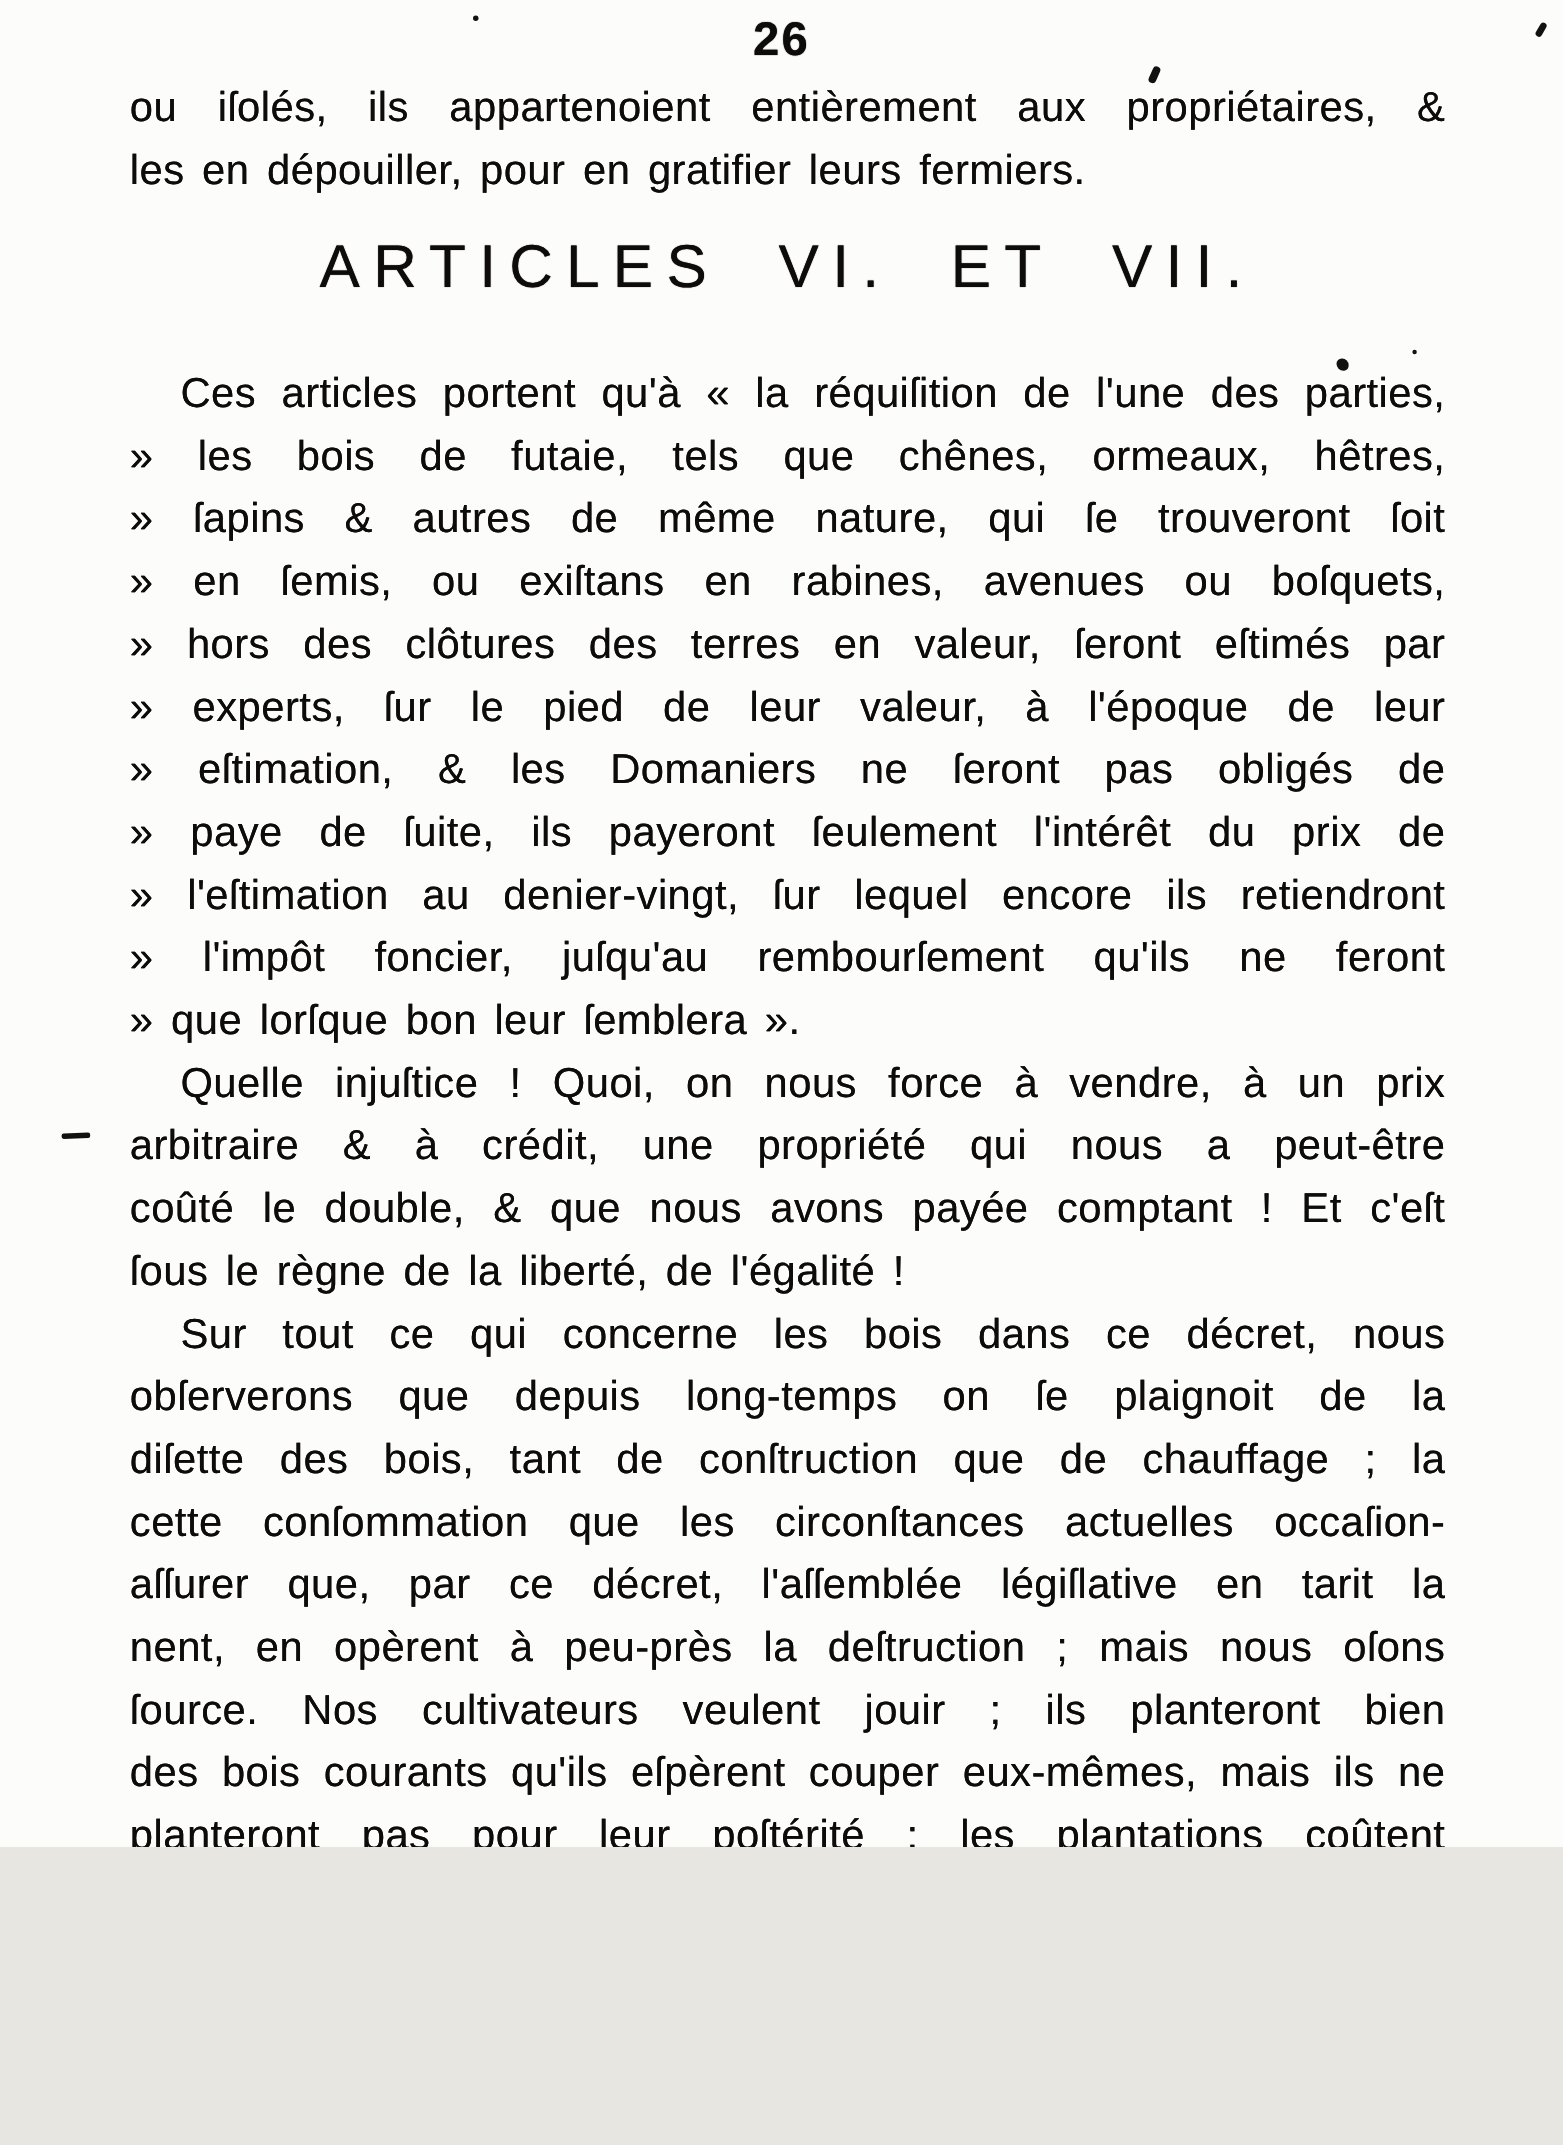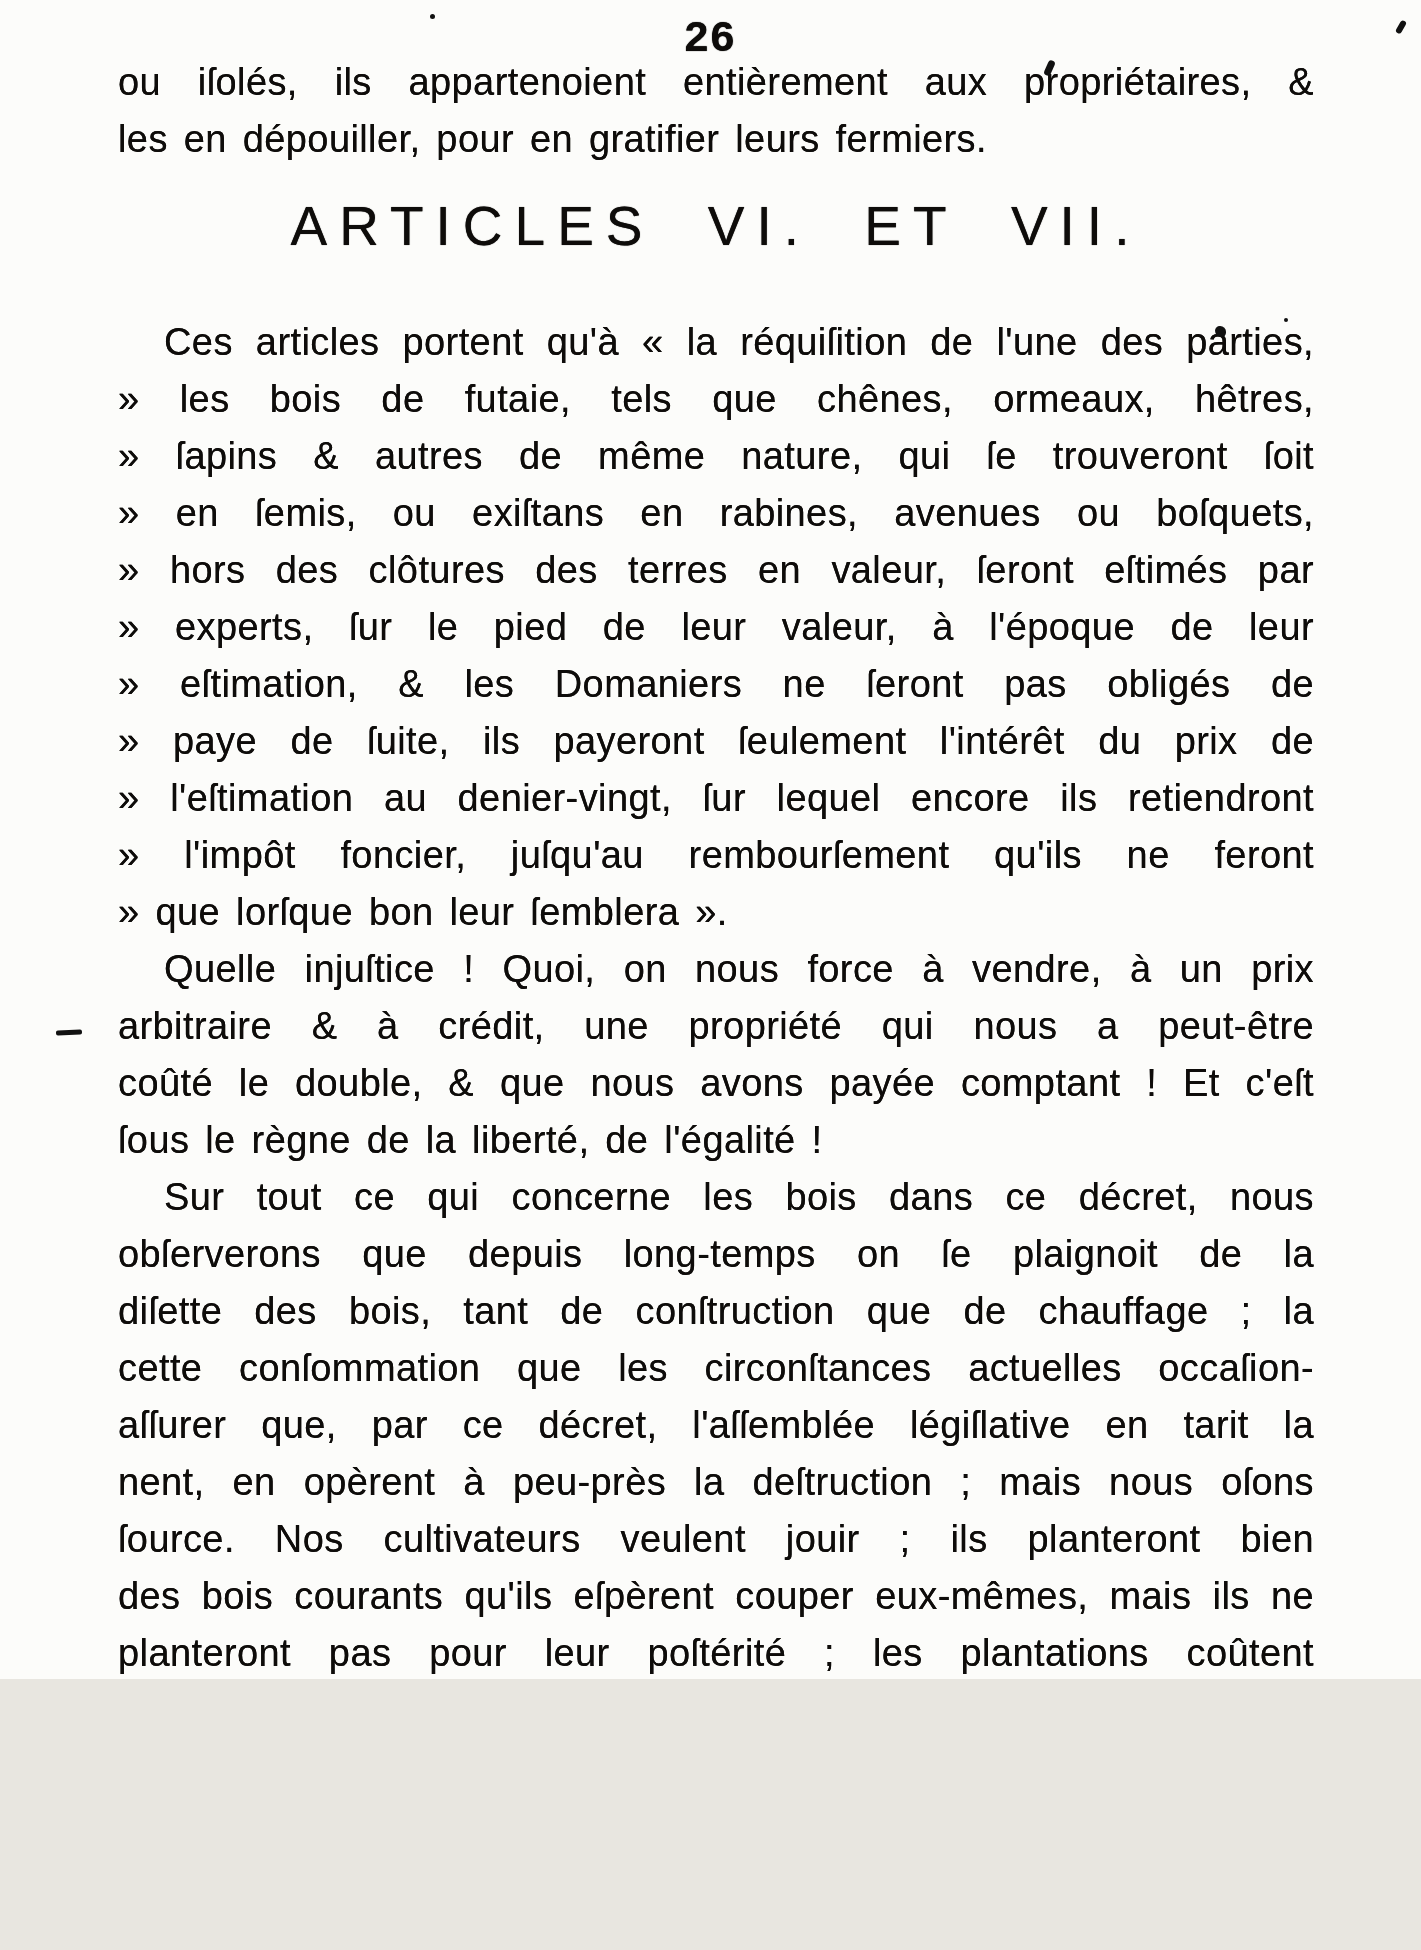--- a/index.html
+++ b/index.html
@@ -20,21 +20,21 @@
     width: 100%;
     text-align: center;
     font-size: 43px;
     font-weight: bold;
     letter-spacing: 2px;
     text-shadow: 0 0 1px #000;
   }
   .text-block {
     position: absolute;
     left: 118px;
-    top: 54px;
+    top: 70px;
     width: 1196px;
   }
   .line {
     font-size: 38px;
     line-height: 57px;
     text-align: justify;
     text-align-last: justify;
     word-spacing: 5px;
     letter-spacing: 0.4px;
     white-space: nowrap;

